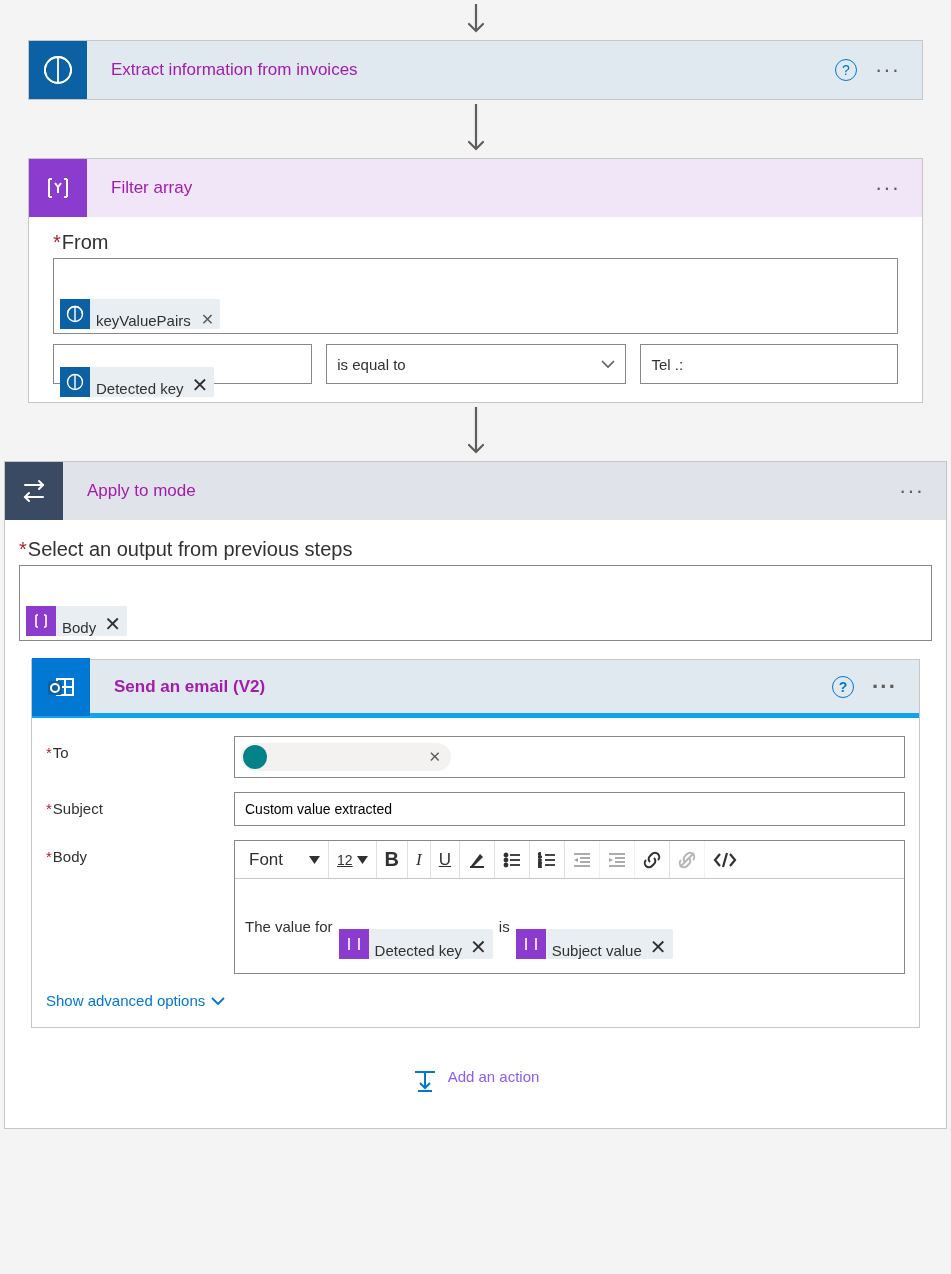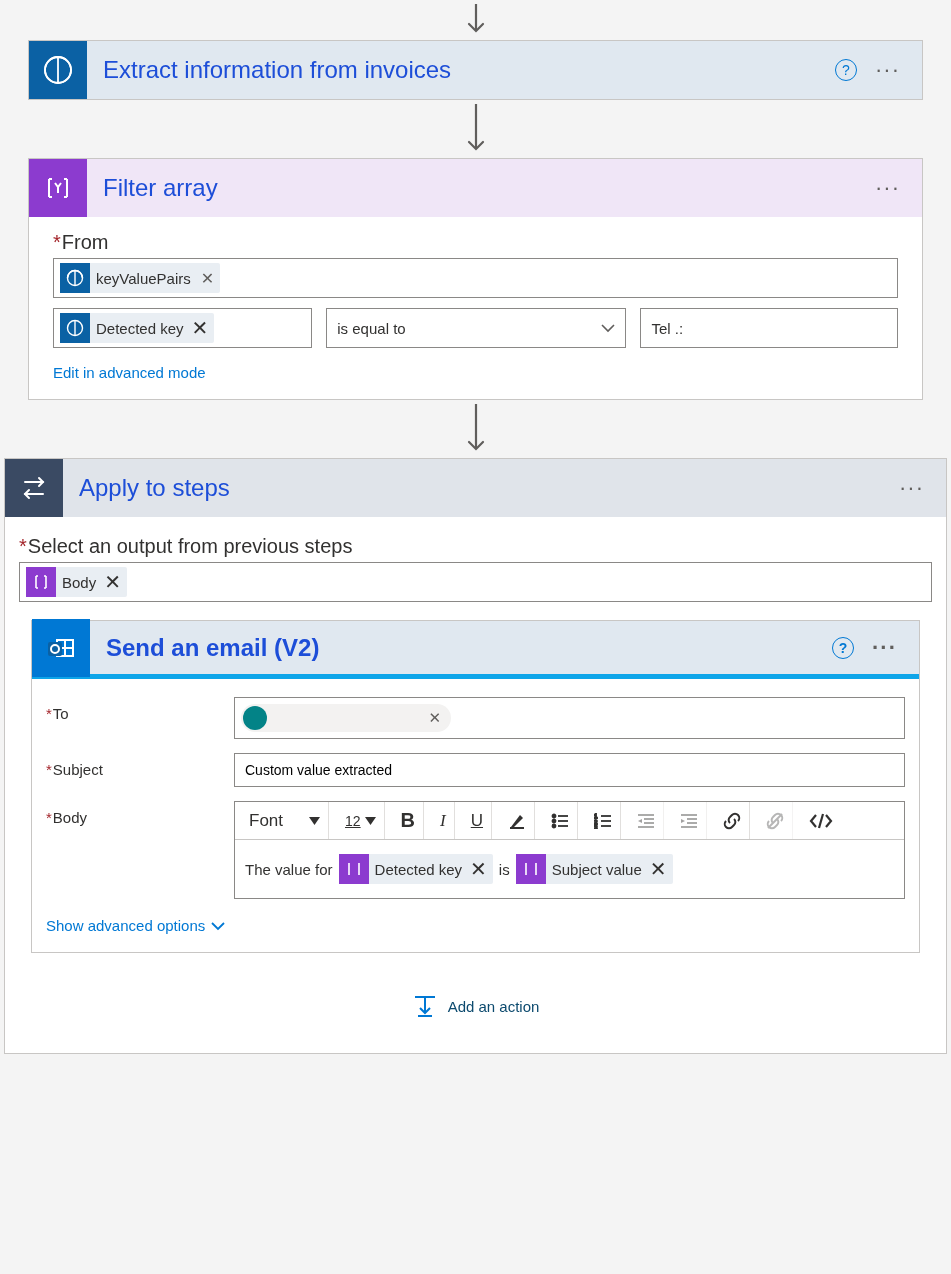--- a/index.html
+++ b/index.html
@@ -39,23 +39,23 @@
     align-items: center;
     justify-content: center;
     flex: 0 0 58px;
   }
   .icon-box.blue { background: #0b61a4; }
   .icon-box.purple { background: #8c3bcf; }
   .icon-box.navy { background: #3a4a63; }
   .icon-box.outlook { background: #0078d4; }
   .card-title {
     flex: 1;
-    padding-left: 16px;
-    font-size: 24px;
-    color: #1d4ed8;
+    padding-left: 24px;
+    font-size: 17px;
+    color: #a21caf;
   }
   .card-actions {
     display: flex;
     align-items: center;
     gap: 18px;
     padding-right: 22px;
   }
   .help-circle {
     width: 22px;
     height: 22px;
@@ -93,27 +93,28 @@
     border: 1px solid #8a8886;
     background: #fff;
     padding: 4px 6px;
     display: flex;
     align-items: center;
     gap: 6px;
     min-height: 38px;
   }
   .token {
     display: inline-flex;
-    align-items: center;
+    align-items: flex-end;
     background: #e9eef3;
     border-radius: 2px;
     height: 30px;
     padding-right: 6px;
     gap: 6px;
     font-size: 15px;
+    margin-top: 36px;
   }
   .token .tok-ic {
     width: 30px;
     height: 30px;
     display: flex;
     align-items: center;
     justify-content: center;
   }
   .token .tok-ic.blue { background: #0b61a4; }
   .token .tok-ic.purple { background: #8c3bcf; }
@@ -188,21 +189,21 @@
   .chip .chip-x { color: #605e5c; cursor: pointer; font-size:15px; }
   .rte {
     border: 1px solid #8a8886;
   }
   .rte-toolbar {
     display: flex;
     align-items: center;
     border-bottom: 1px solid #c8c6c4;
     height: 38px;
     padding: 0 6px;
-    gap: 8px;
+    gap: 0;
   }
   .rte-toolbar .tb {
     padding: 0 8px;
     height: 100%;
     display: flex;
     align-items: center;
     border-right: 1px solid #e1dfdd;
     cursor: pointer;
     font-size: 17px;
     fill: #323130;
@@ -219,22 +220,21 @@
   }
   .loop-body {
     padding: 18px 14px 24px 14px;
     background: #fff;
   }
   .add-action {
     display: flex;
     justify-content: center;
     padding: 40px 0 10px 0;
     gap: 10px;
-    align-items: center;
-    color: #0c4a6e;
+    color: #8b5cf6;
     cursor: pointer;
   }
   svg { display: block; }
   .plain-input {
     border: 1px solid #8a8886;
     padding: 8px 10px;
     width: 100%;
     font-size: 14px;
     font-family: inherit;
   }
@@ -319,44 +319,41 @@
         <div class="cond-box cond-op">
           <span>is equal to</span>
           <svg width="14" height="10" viewBox="0 0 14 10">
               <polyline points="1,2 7,8 13,2" fill="none" stroke="#605e5c" stroke-width="1.6"></polyline>
             </svg>
         </div>
         <div class="cond-box cond-right">
           <span>Tel .:</span>
         </div>
       </div>
-      <div style="margin-top:16px;">
-        <span class="link">Edit in advanced mode</span>
-      </div>
     </div>
   </div>
 
   <div class="arrow-down">
     <svg width="24" height="50" viewBox="0 0 24 50" stroke="#605e5c" stroke-width="2.2" fill="none" stroke-linecap="round">
         <line x1="12" y1="0" x2="12" y2="44"></line>
         <polyline points="5,38 12,45 19,38"></polyline>
       </svg>
   </div>
 
   <div class="card loop">
     <div class="card-header" style="background:#e0e4ea;">
       <div class="icon-box navy">
         <svg width="28" height="28" viewBox="0 0 28 28" fill="none" stroke="#fff" stroke-width="2" stroke-linecap="round">
             <polyline points="19,4 23,8 19,12"></polyline>
             <path d="M5 8 h18"></path>
             <polyline points="9,24 5,20 9,16"></polyline>
             <path d="M23 20 h-18"></path>
           </svg>
       </div>
-      <div class="card-title">Apply to steps</div>
+      <div class="card-title">Apply to mode</div>
       <div class="card-actions">
         <div class="dots">···</div>
       </div>
     </div>
     <div class="loop-body">
       <div class="field-label required">Select an output from previous steps</div>
       <div class="token-input">
         <span class="token">
           <span class="tok-ic purple">
             <svg width="18" height="18" viewBox="0 0 18 18" fill="none" stroke="#fff" stroke-width="1.6">

